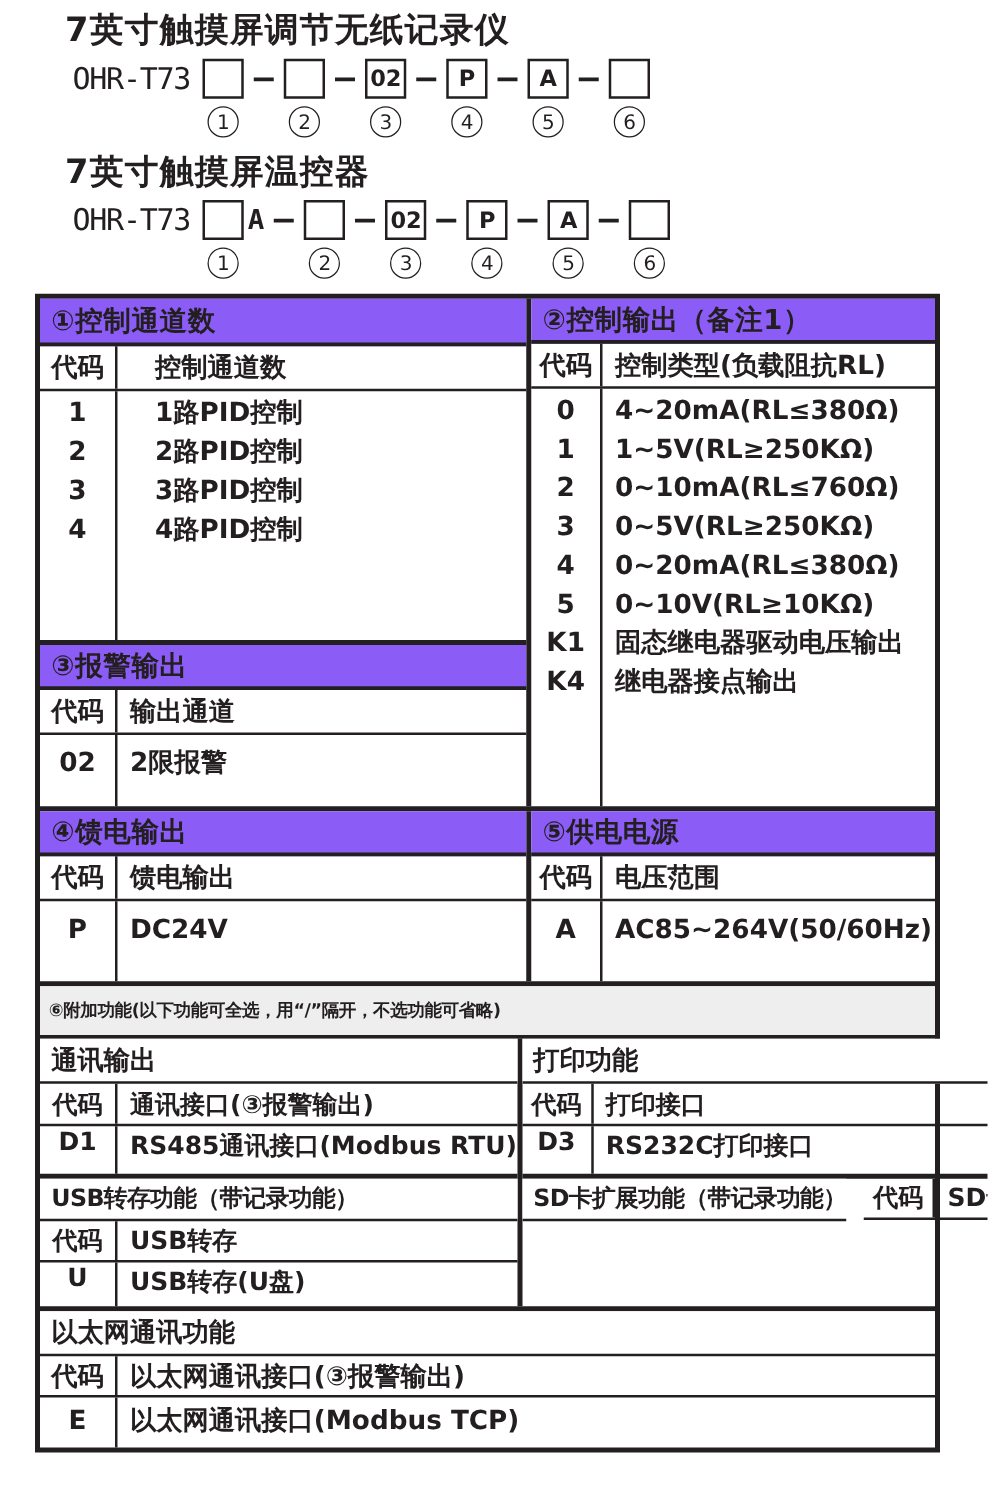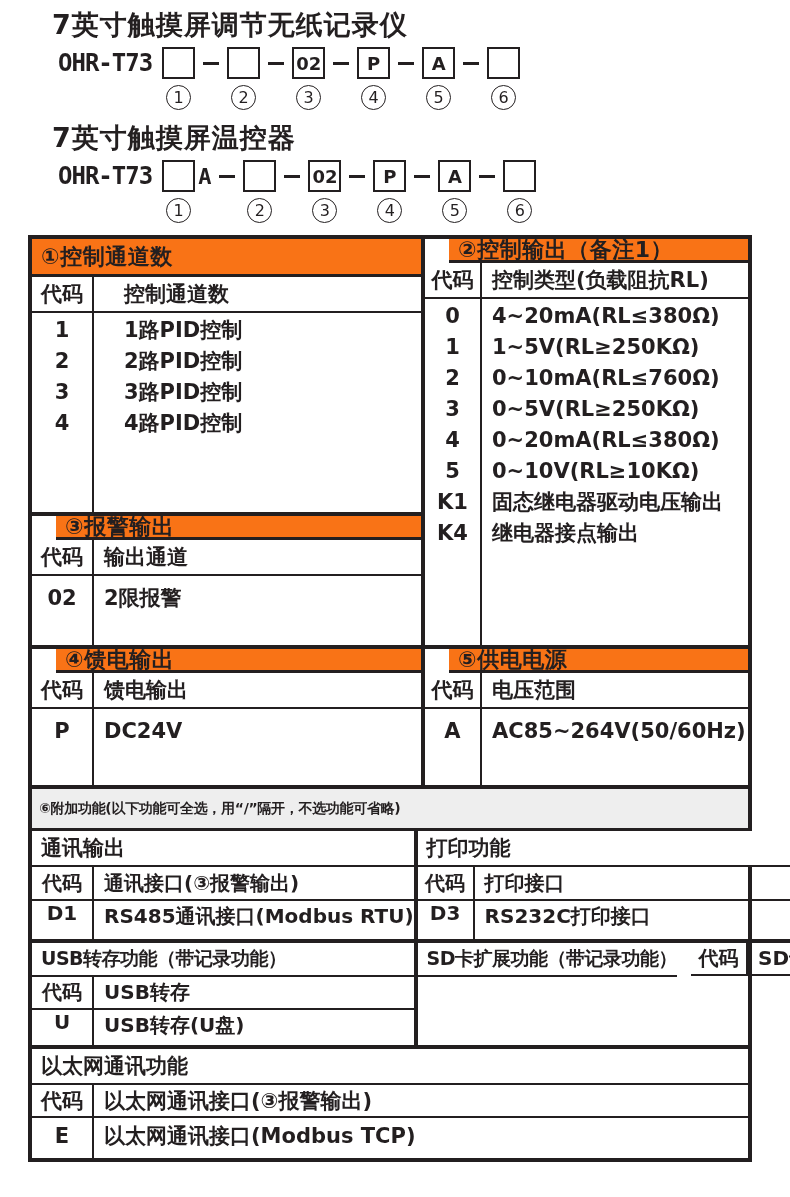--- a/index.html
+++ b/index.html
@@ -10,21 +10,21 @@
     font-weight:bold;
     overflow:hidden;
   }
   .page { padding:6px 0 0 28px; width:790px; }
 
   
   .prod-title { font-size:27px; line-height:34px; margin:2px 0 5px 24px; letter-spacing:1px; }
   .model-line { display:flex; align-items:flex-start; margin-left:30px; }
   .model-prefix {
     font-family:"DejaVu Sans Mono", monospace;
-    font-size:24px; font-weight:bold; line-height:32px;
+    font-size:24px; font-weight:normal; line-height:32px;
     letter-spacing:-1px; margin-right:10px; white-space:nowrap;
   }
   .pos-col { display:flex; flex-direction:column; align-items:flex-start; }
   .pos-boxrow { display:flex; align-items:center; height:32px; }
   .mbox {
     width:33px; height:32px; border:2.5px solid #231f20;
     display:flex; align-items:center; justify-content:center;
     font-size:18px; background:#fff;
   }
   .box-suffix { font-family:"DejaVu Sans Mono", monospace; font-size:22px; margin-left:3px; }
@@ -38,38 +38,38 @@
   .prod2 { margin-top:11px; }
 
   
   .big-table { width:724px; margin-top:12px; border:4px solid #231f20; background:#fff; }
   .secA { height:410px; display:flex; border-bottom:4px solid #231f20; }
   .secB { height:140px; display:flex; border-bottom:4px solid #231f20; }
   .colL { width:393px; border-right:4px solid #231f20; display:flex; flex-direction:column; }
   .colR { flex:1; display:flex; flex-direction:column; }
 
   .sec-head {
-    background:#f97316; border-bottom:3px solid #231f20;
+    background:#8b5cf6; border-bottom:3px solid #231f20;
     font-size:22px; display:flex; align-items:center; padding-left:9px;
     height:38px; flex:none; letter-spacing:0.5px;
   }
   .cols-head { border-bottom:2px solid #231f20; display:flex; font-size:21px; flex:none; }
   .code-col { width:62px; border-right:2px solid #231f20; flex:none;
               display:flex; align-items:center; justify-content:center; text-align:center; }
   .colR .code-col { width:57px; }
   .desc-col { flex:1; display:flex; align-items:center; padding-left:10px; }
   .desc-col.pad30 { padding-left:30px; }
   .tbody { flex:1; display:flex; font-size:21px; min-height:0; }
   .tbody .code-col { flex-direction:column; justify-content:flex-start; padding-top:2px; }
   .tbody .desc-col { flex-direction:column; align-items:flex-start; justify-content:flex-start; padding-top:2px; }
   .ln31 { height:31px; line-height:31px; width:100%; white-space:nowrap; }
   .ln36 { height:36px; line-height:36px; width:100%; white-space:nowrap; }
   .t1 { height:277px; border-bottom:4px solid #231f20; display:flex; flex-direction:column; flex:none; }
   .t3 { flex:1; display:flex; flex-direction:column; min-height:0; }
-  .t3 .sec-head, .secB .sec-head { height:24px;margin-left:24px; }
+  .t3 .sec-head, .secB .sec-head { height:36px; }
   .h36 { height:36px; }
 
   .c-head {
     height:42px; background:#eeeeee; border-bottom:3px solid #231f20;
     font-size:14px; display:flex; align-items:center; padding-left:7px; letter-spacing:-0.3px;
   }
   .c-two { height:218px; display:flex; border-bottom:4px solid #231f20; }
   .sub-head {
     border-bottom:2px solid #231f20; display:flex; align-items:center;
     padding-left:9px; font-size:21px; flex:none; background:#fff; white-space:nowrap;

